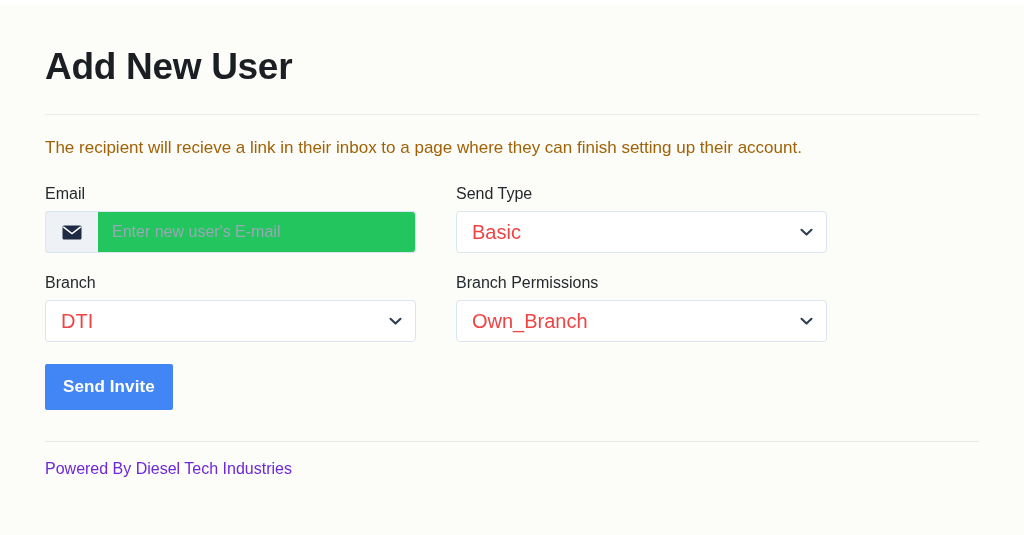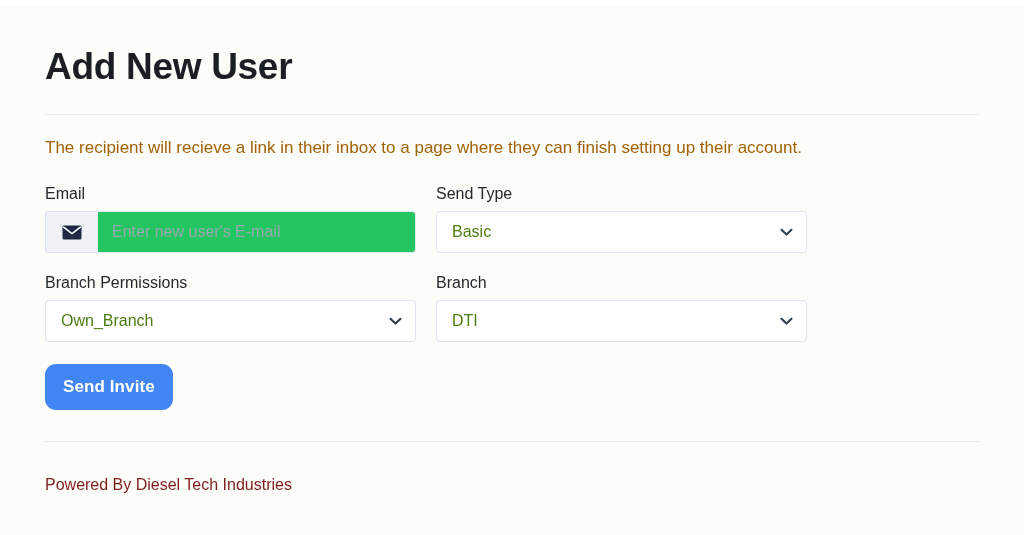--- a/index.html
+++ b/index.html
@@ -54,21 +54,21 @@
     margin-top: 21px;
     line-height: 24px;
     white-space: nowrap;
   }
   .form-grid {
     margin-top: 24px;
     width: 782px;
   }
   .form-row {
     display: flex;
-    gap: 20px;
+    gap: 40px;
   }
   .form-col {
     width: 371px;
   }
   .field-label {
     display: block;
     font-size: 16px;
     color: #24292e;
     margin-bottom: 7px;
     line-height: 20px;
@@ -113,22 +113,22 @@
     width: 371px;
     height: 42px;
   }
   .select-box {
     width: 371px;
     height: 42px;
     border: 1px solid #dbe4ef;
     border-radius: 4px;
     background: #ffffff;
     font-family: "Liberation Sans", sans-serif;
-    font-size: 16px;
-    color: #4d7c0f;
+    font-size: 20px;
+    color: #ef4444;
     padding: 0 34px 0 15px;
     box-sizing: border-box;
     display: flex;
     align-items: center;
     cursor: pointer;
   }
   .chevron {
     position: absolute;
     right: 14px;
     top: 0;
@@ -136,39 +136,39 @@
     display: flex;
     align-items: center;
     pointer-events: none;
   }
   .row-gap { height: 20px; }
   .submit-row { margin-top: 22px; }
   .send-button {
     background: #4285f4;
     color: #ffffff;
     border: none;
-    border-radius: 11px;
+    border-radius: 2px;
     font-family: "Liberation Sans", sans-serif;
     font-size: 17px;
     font-weight: 600;
     padding: 8px 18px;
     height: 46px;
     cursor: pointer;
     letter-spacing: 0.1px;
   }
   .footer-divider {
     height: 1px;
     background: #e6e9e8;
     margin-top: 31px;
     width: 934px;
   }
   .footer-text {
     font-size: 16px;
-    color: #7f1d1d;
-    margin-top: 32px;
+    color: #6d28d9;
+    margin-top: 16px;
     line-height: 22px;
   }
 </style>
 </head>
 <body>
 
 <div class="page">
   <div class="top-strip"></div>
 
   <div class="content">
@@ -210,47 +210,47 @@
           </div>
         </div>
 
       </div>
 
       <div class="row-gap"></div>
 
       <div class="form-row">
 
         <div class="form-col">
+          <label class="field-label">Branch</label>
+          <div class="select-wrap">
+            <div class="select-box">
+              <span>DTI</span>
+            </div>
+            <span class="chevron">
+              <svg width="13" height="9" viewBox="0 0 13 9" xmlns="http://www.w3.org/2000/svg">
+                <path d="M1.5 1.8 L6.5 6.6 L11.5 1.8" fill="none" stroke="#2c3e50" stroke-width="2.1" stroke-linecap="round" stroke-linejoin="round"></path>
+              </svg>
+            </span>
+          </div>
+        </div>
+
+        <div class="form-col">
           <label class="field-label">Branch Permissions</label>
           <div class="select-wrap">
             <div class="select-box">
               <span>Own_Branch</span>
             </div>
             <span class="chevron">
               <svg width="13" height="9" viewBox="0 0 13 9" xmlns="http://www.w3.org/2000/svg">
                 <path d="M1.5 1.8 L6.5 6.6 L11.5 1.8" fill="none" stroke="#2c3e50" stroke-width="2.1" stroke-linecap="round" stroke-linejoin="round"></path>
               </svg>
             </span>
           </div>
         </div>
 
-        <div class="form-col">
-          <label class="field-label">Branch</label>
-          <div class="select-wrap">
-            <div class="select-box">
-              <span>DTI</span>
-            </div>
-            <span class="chevron">
-              <svg width="13" height="9" viewBox="0 0 13 9" xmlns="http://www.w3.org/2000/svg">
-                <path d="M1.5 1.8 L6.5 6.6 L11.5 1.8" fill="none" stroke="#2c3e50" stroke-width="2.1" stroke-linecap="round" stroke-linejoin="round"></path>
-              </svg>
-            </span>
-          </div>
-        </div>
-
       </div>
 
       <div class="submit-row">
         <button class="send-button">Send Invite</button>
       </div>
 
     </div>
 
     <div class="footer-divider"></div>
 

